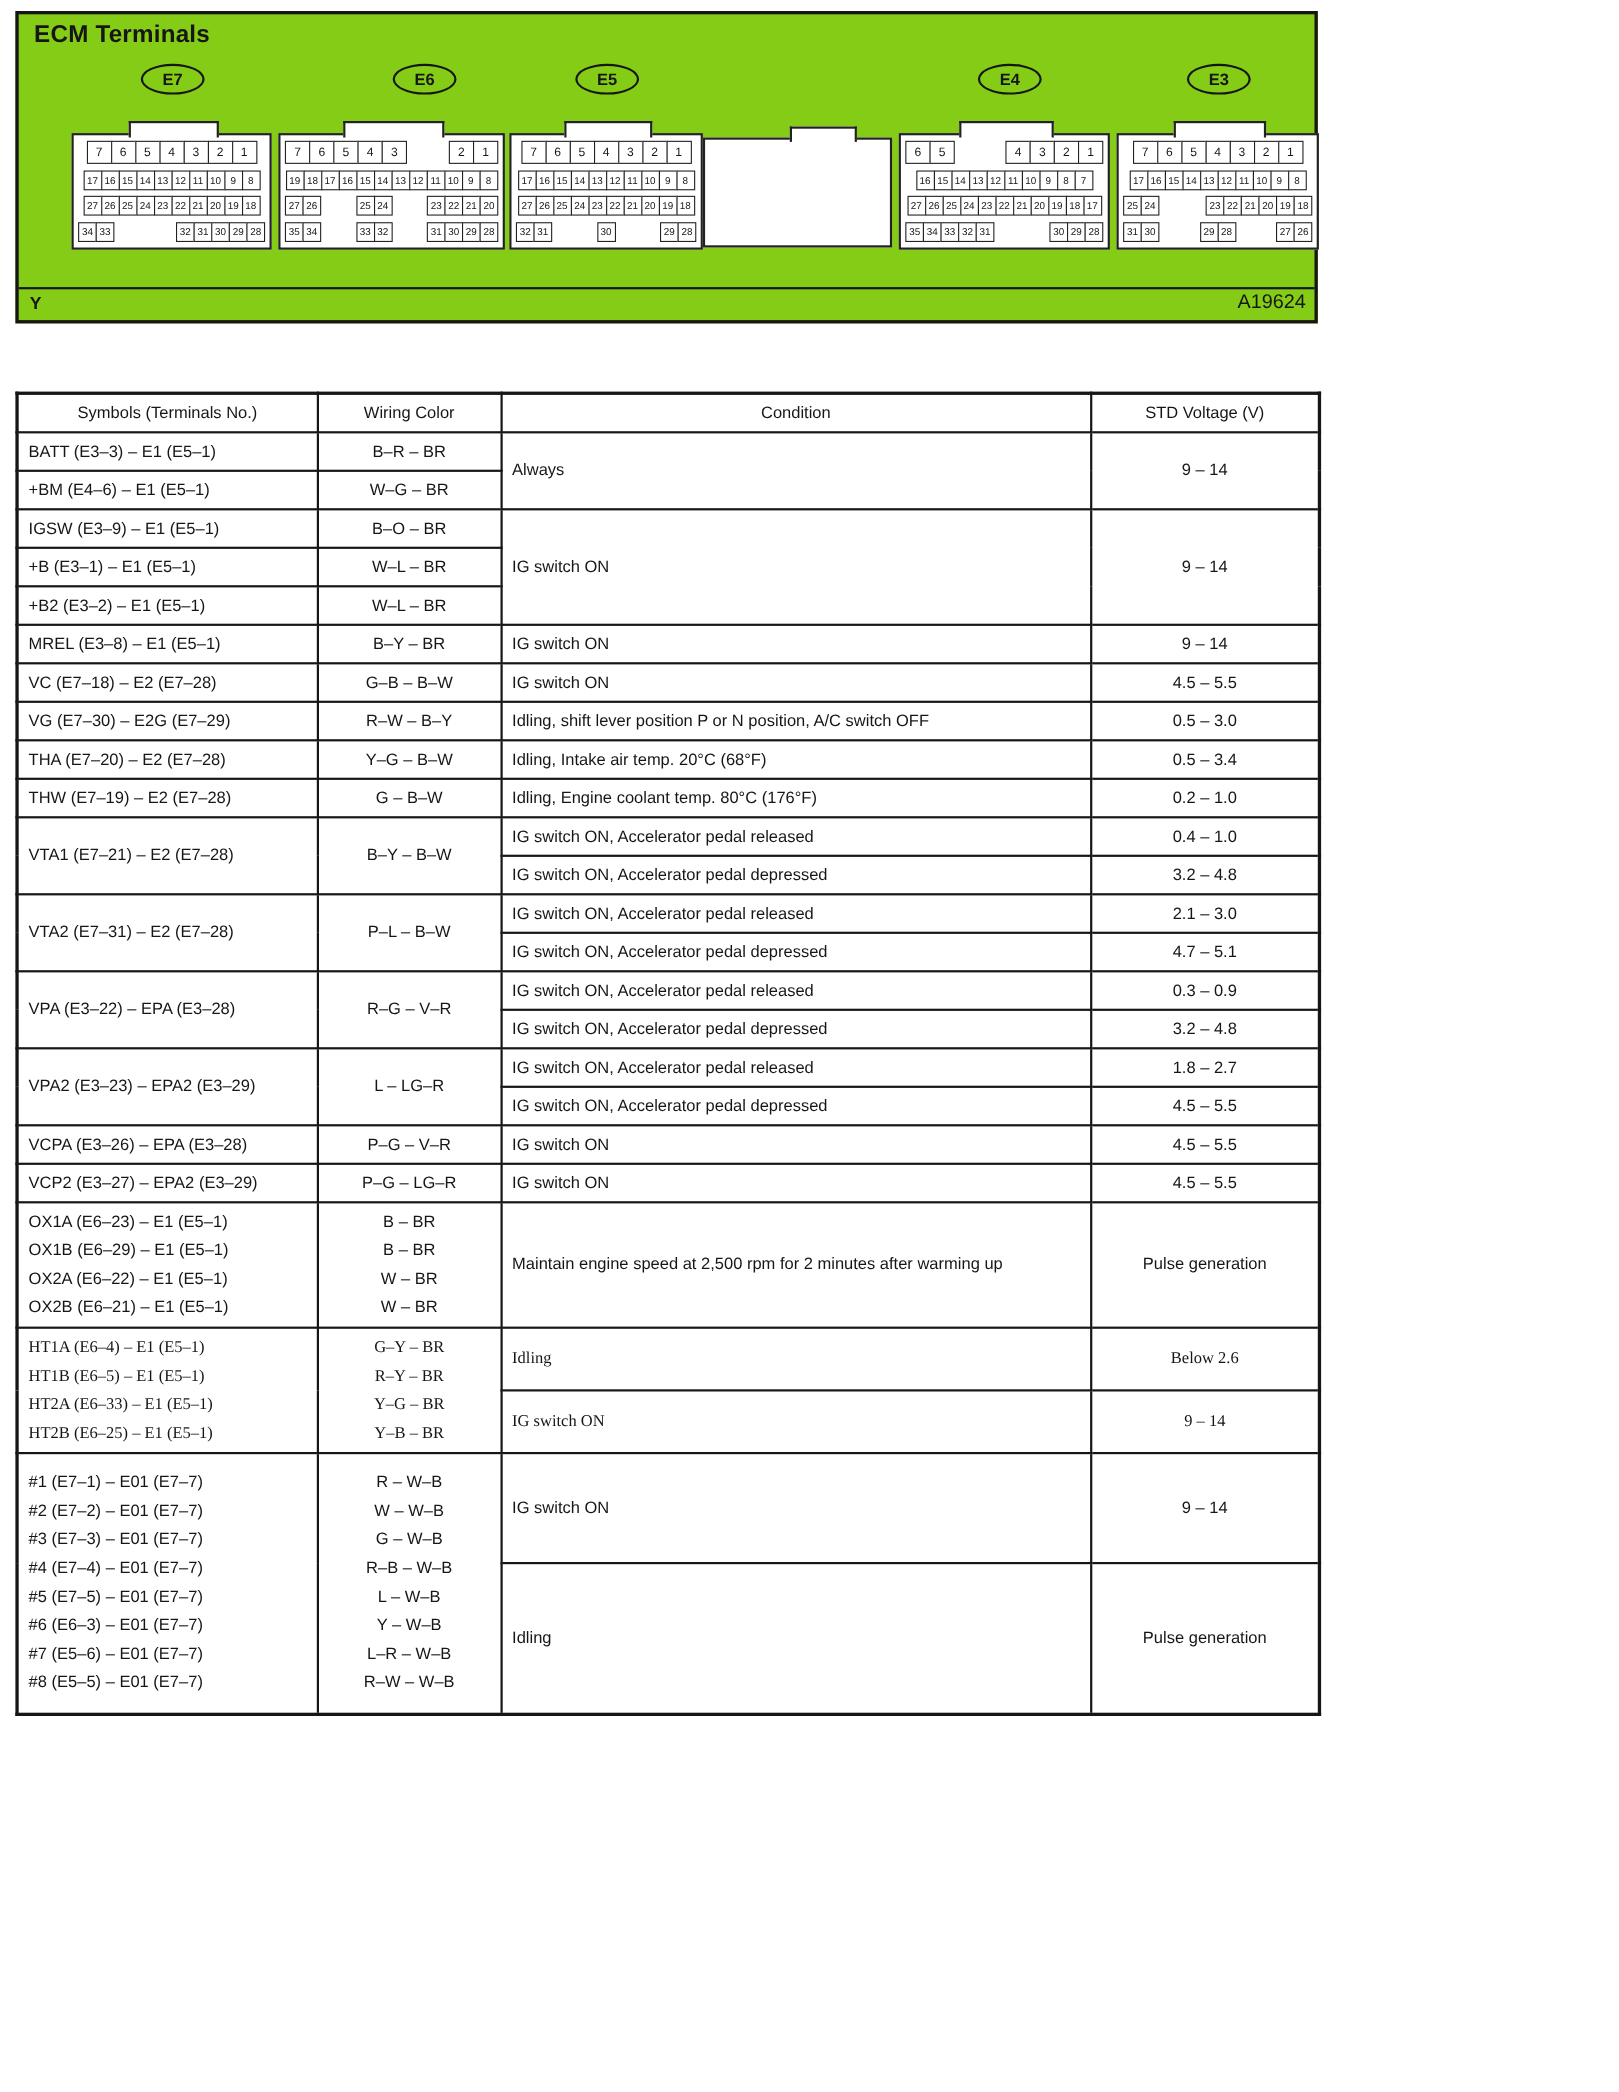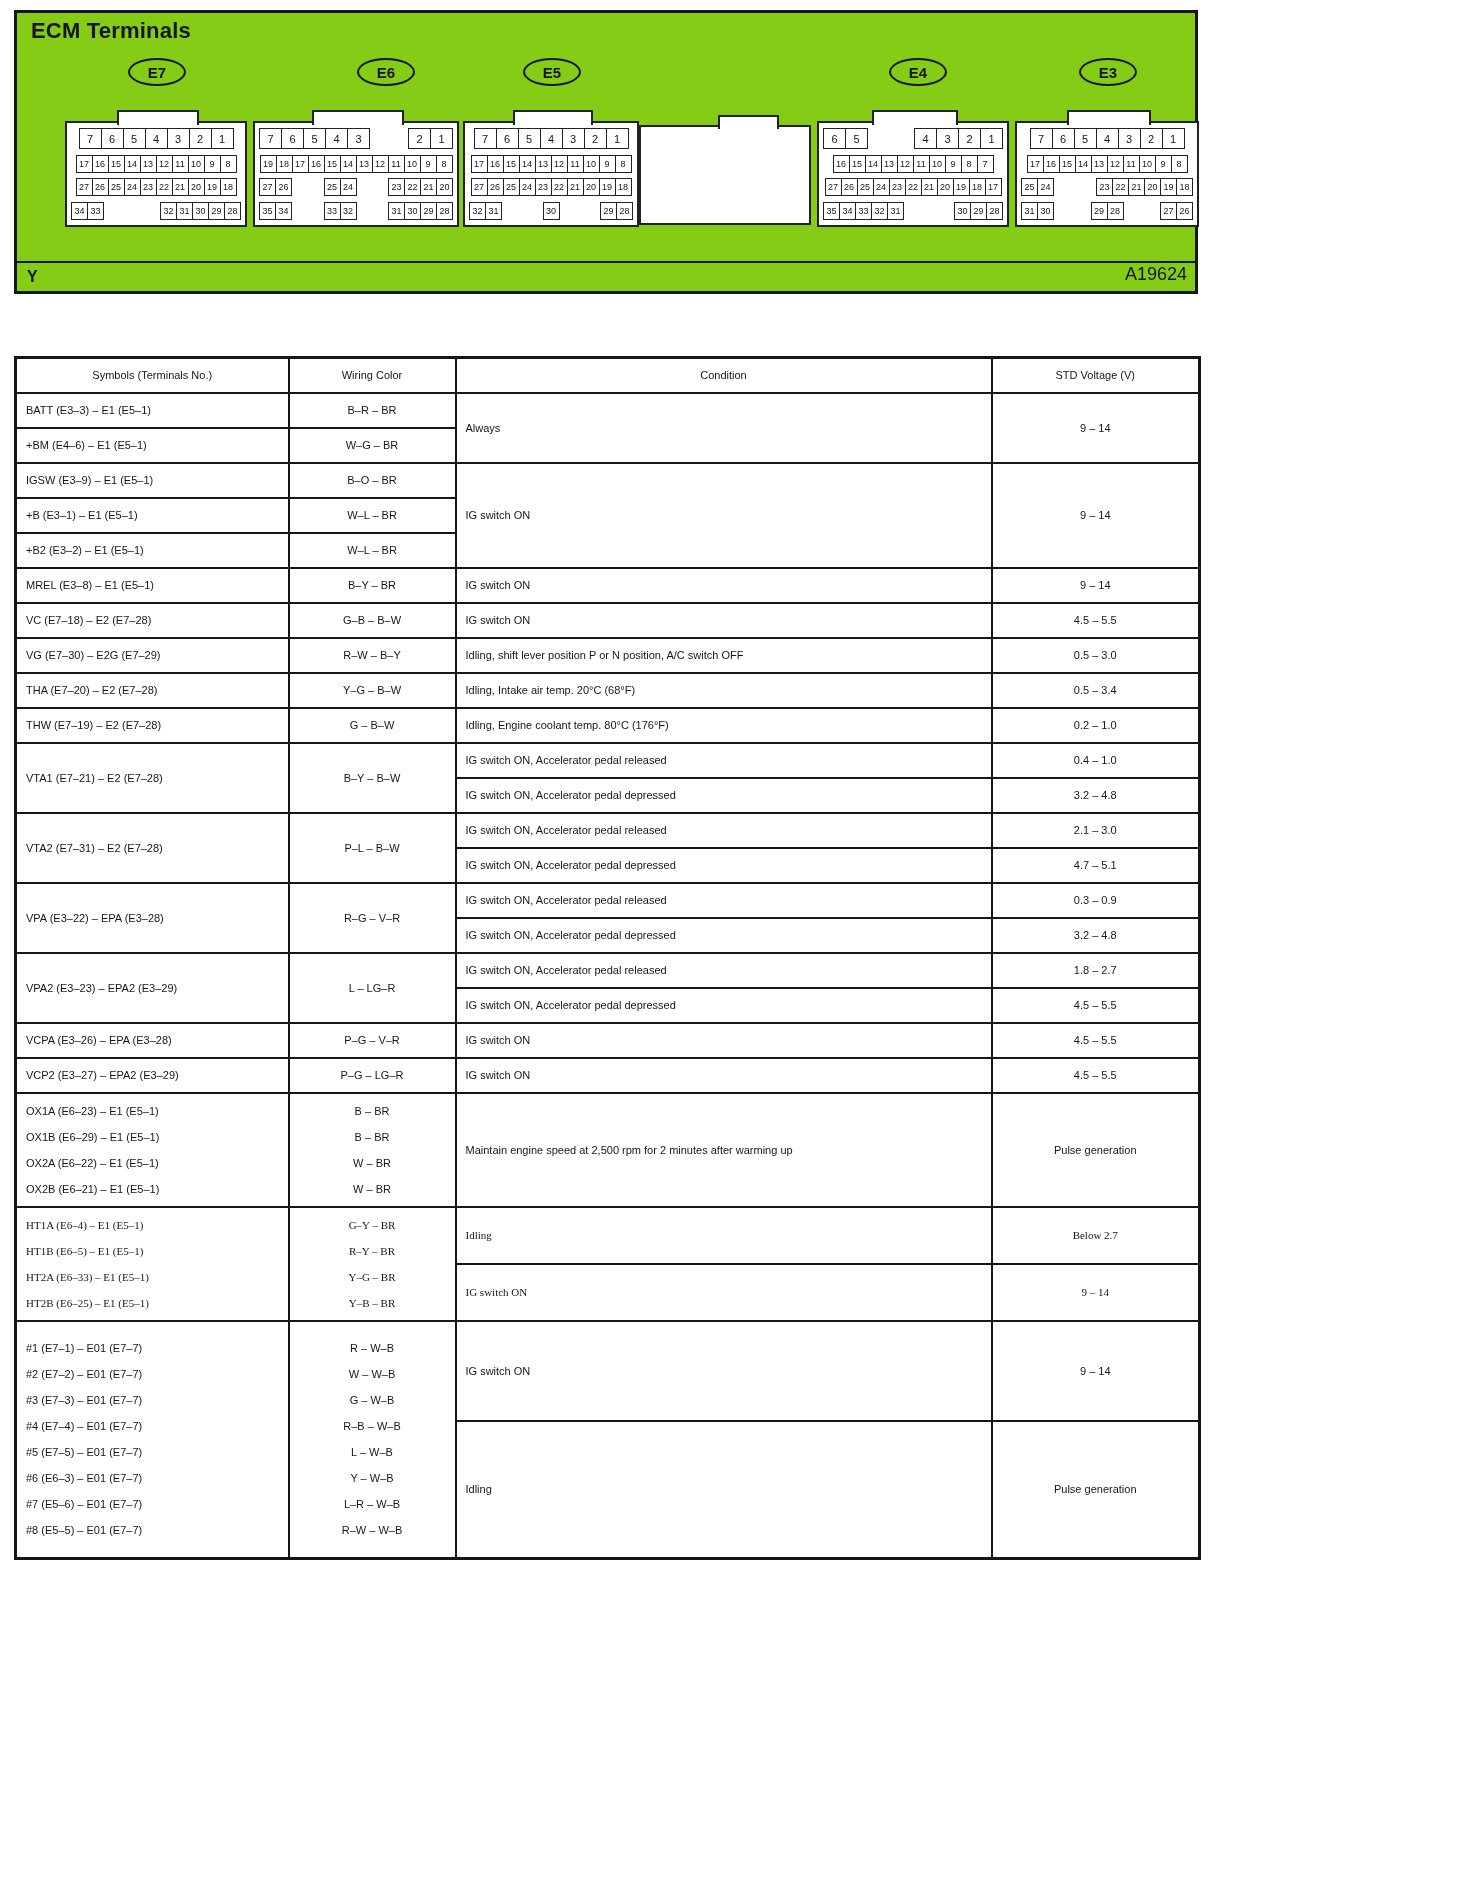--- a/index.html
+++ b/index.html
@@ -54,21 +54,21 @@
   .diagram-footer {
     position:absolute; left:0; right:0; bottom:0; height:30px;
     border-top:2px solid #161616;
   }
   .footer-y { position:absolute; left:10px; bottom:5px; font-size:16px; font-weight:bold; }
   .footer-code { position:absolute; right:8px; bottom:6px; font-size:18px; }
 
   
   table.tbl {
     position:absolute; left:14px; top:356px; width:1184px;
-    border-collapse:collapse; font-size:11px; table-layout:fixed;
+    border-collapse:collapse; font-size:15px; table-layout:fixed;
     border:3px solid #161616;
   }
   .tbl th, .tbl td { border:2px solid #161616; padding:3px 9px; vertical-align:middle; }
   .tbl th { font-weight:normal; text-align:center; height:34px; }
   .tbl tr { height:35px; }
   td.sym  { text-align:left; }
   td.wir  { text-align:center; }
   td.cond { text-align:left; }
   td.volt { text-align:center; }
   .pre { white-space:pre-line; line-height:26px; }
@@ -536,21 +536,21 @@
       <tr class="h-ht">
         <td class="sym pre" rowspan="2">HT1A (E6–4) – E1 (E5–1)
 HT1B (E6–5) – E1 (E5–1)
 HT2A (E6–33) – E1 (E5–1)
 HT2B (E6–25) – E1 (E5–1)</td>
         <td class="wir pre" rowspan="2">G–Y – BR
 R–Y – BR
 Y–G – BR
 Y–B – BR</td>
         <td class="cond">Idling</td>
-        <td class="volt">Below 2.7</td>
+        <td class="volt">Below 2.6</td>
       </tr>
       <tr class="h-ht">
         <td class="cond">IG switch ON</td>
         <td class="volt">9 – 14</td>
       </tr>
 
       <tr class="h-num1">
         <td class="sym pre" rowspan="2">#1 (E7–1) – E01 (E7–7)
 #2 (E7–2) – E01 (E7–7)
 #3 (E7–3) – E01 (E7–7)

